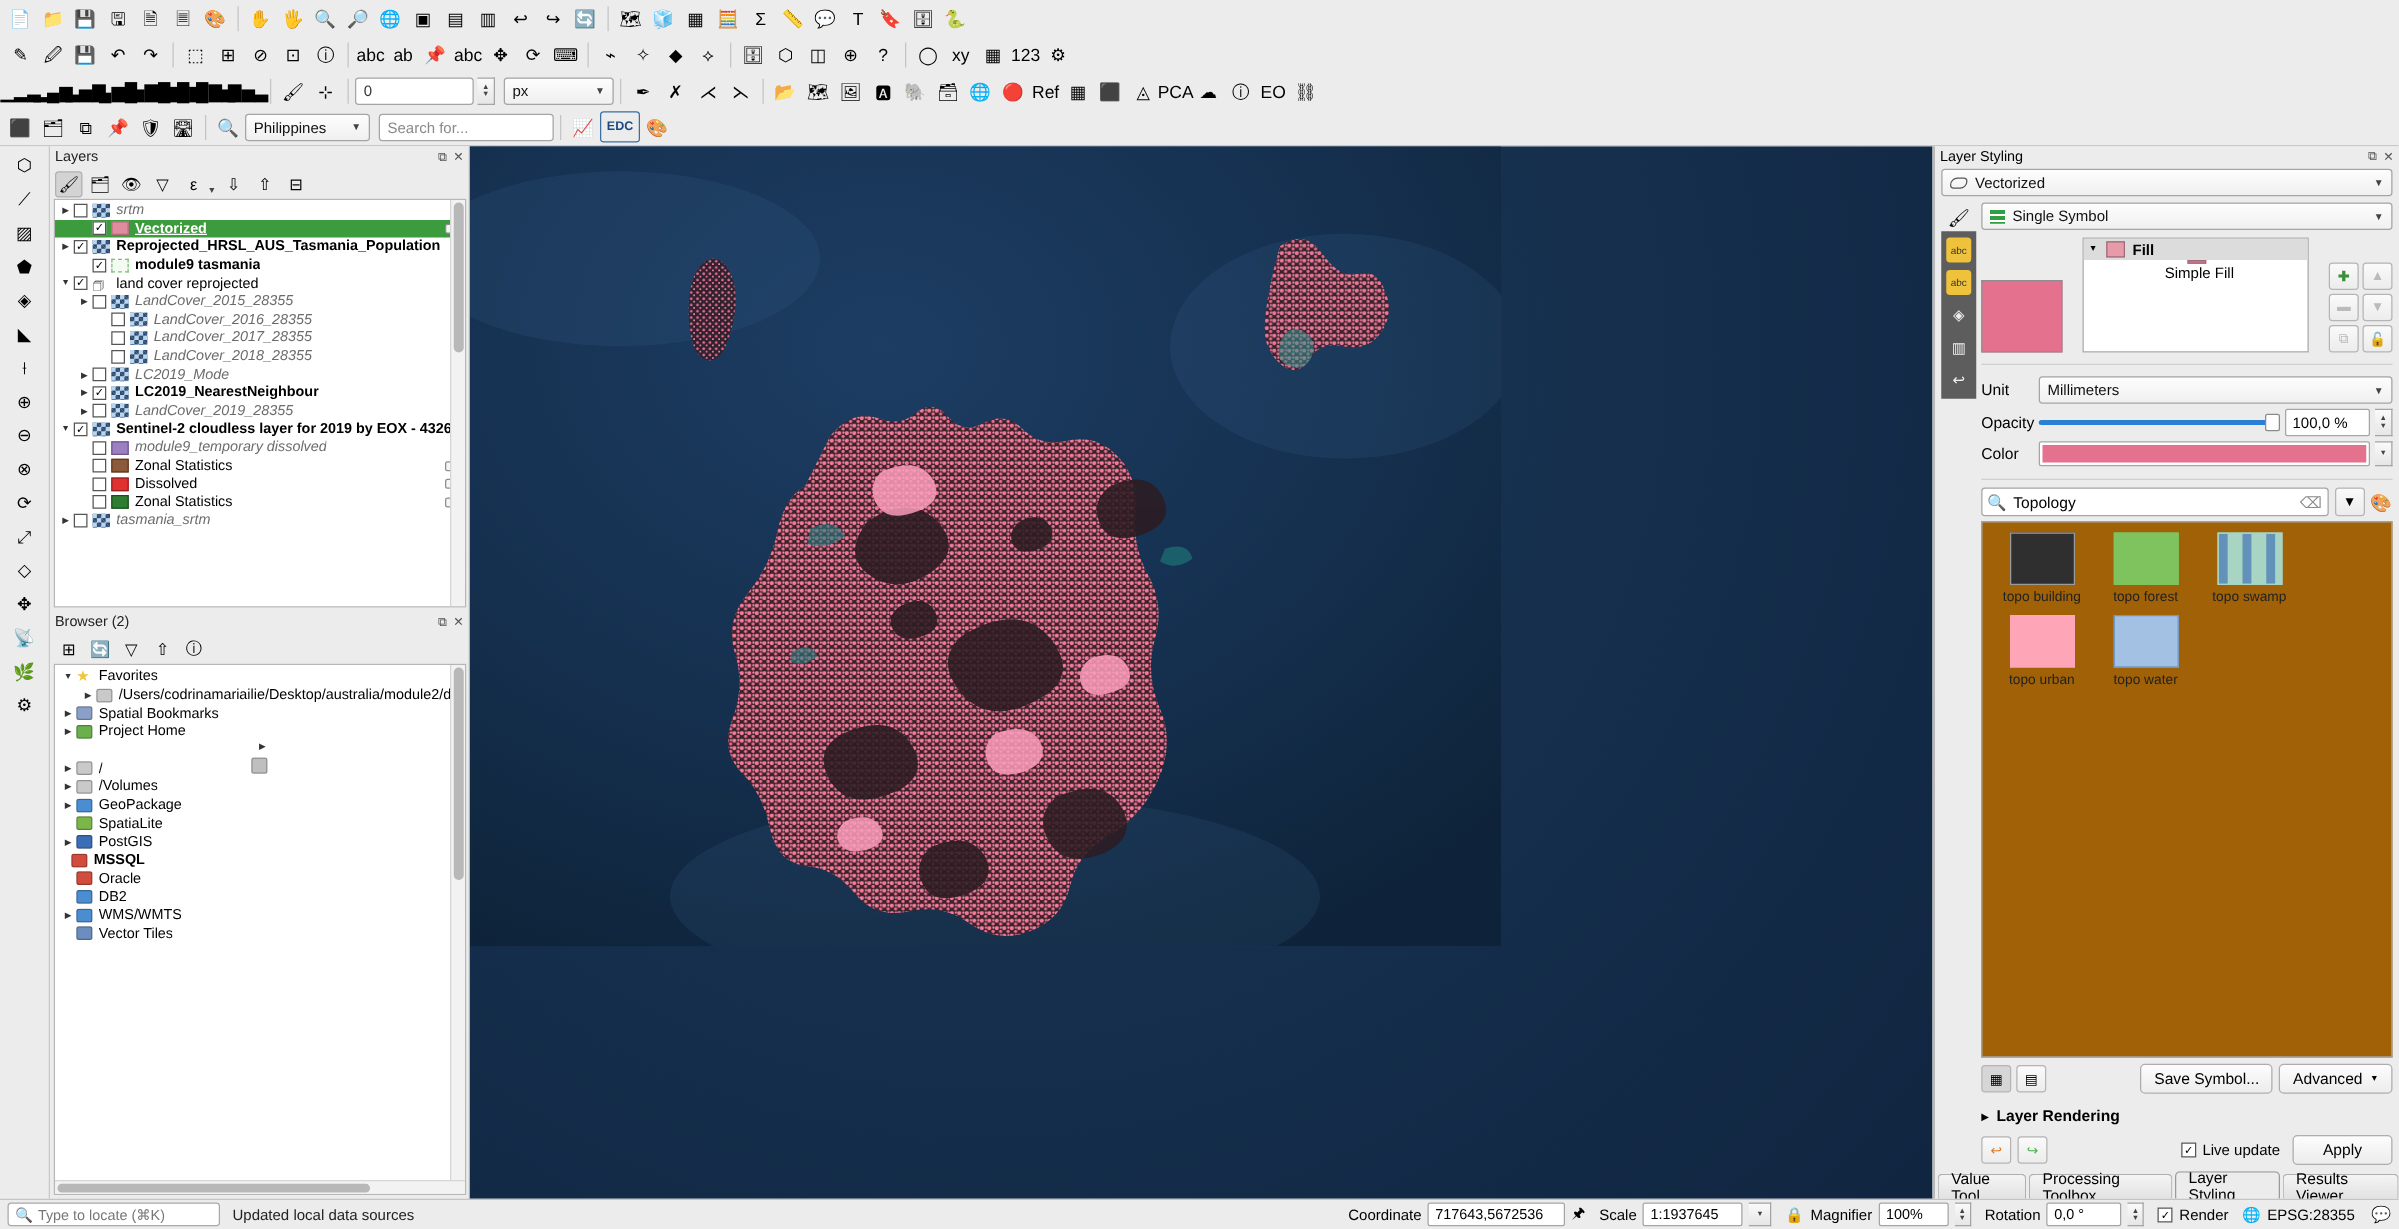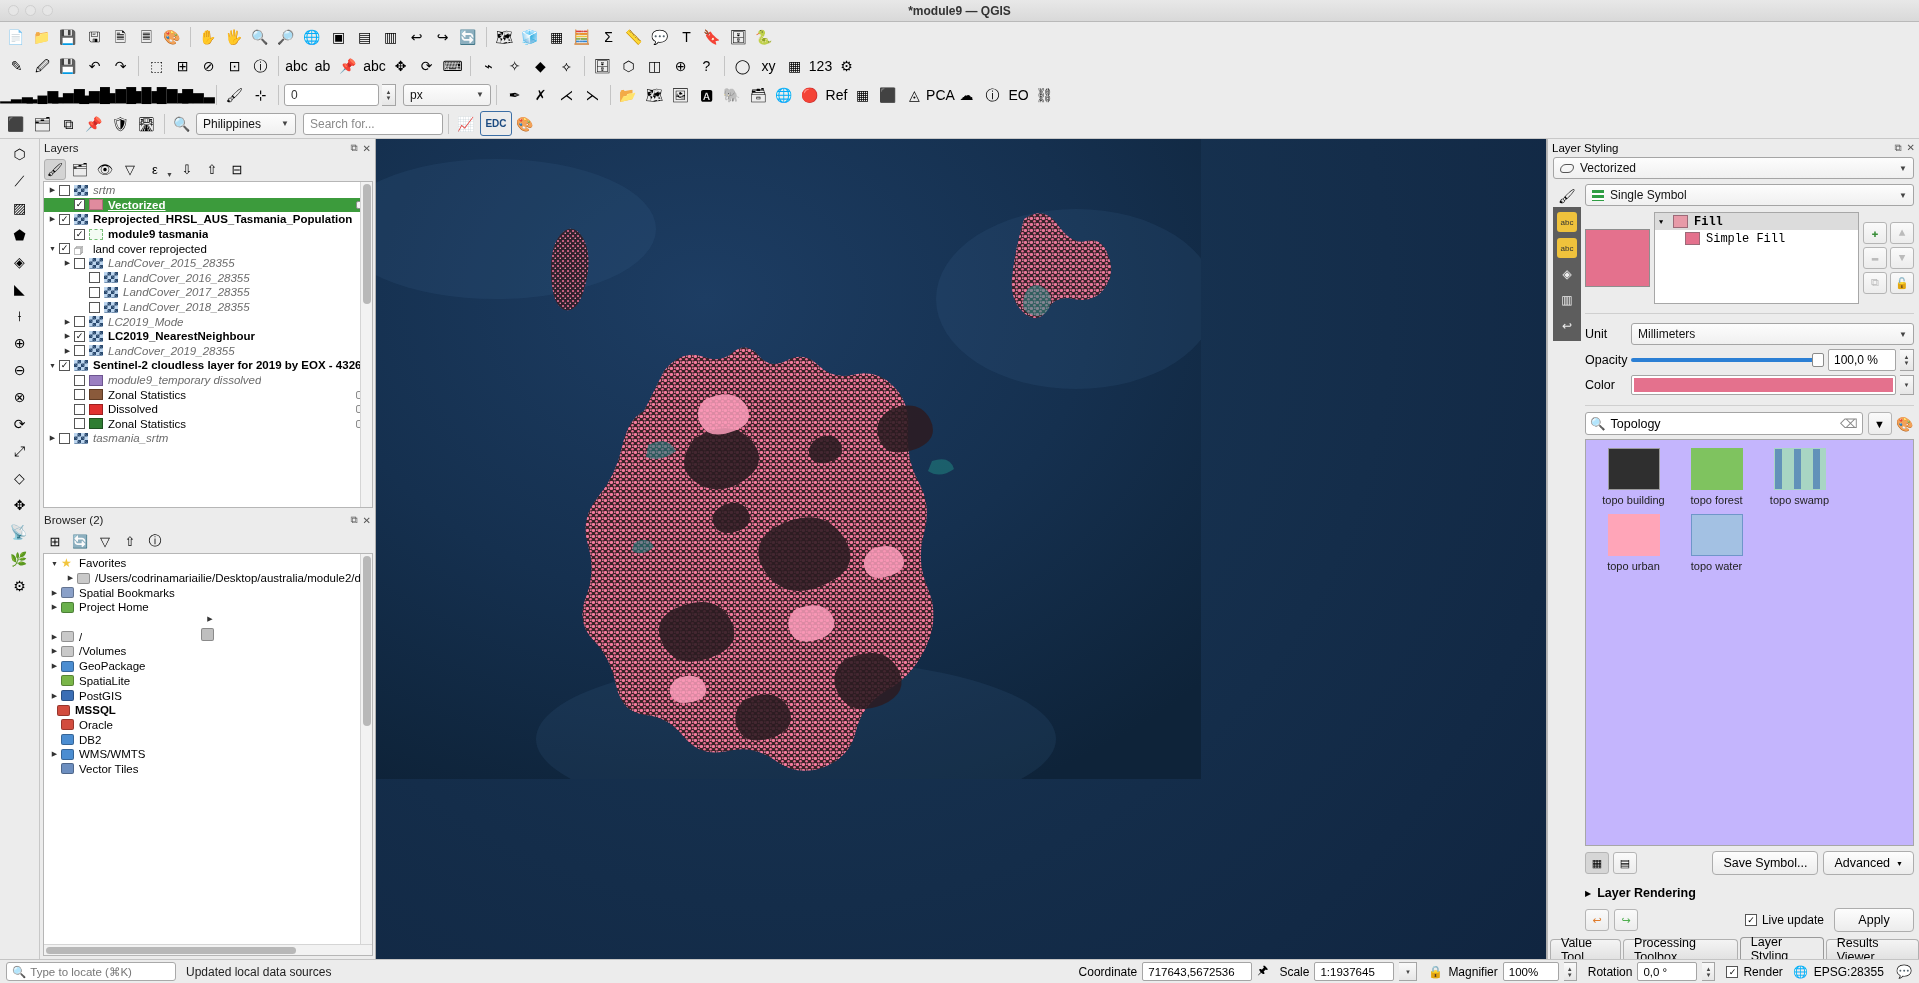--- a/index.html
+++ b/index.html
@@ -132,21 +132,21 @@
   .spin { width: 68px; height: 22px; border: 1px solid #a5a5a5; background: #fff; display: flex;
           align-items: center; padding-left: 5px; font-size: 12px; border-radius: 2px; }
   .spinarrows { width: 14px; height: 22px; border: 1px solid #a5a5a5; border-left: 0;
                 background: linear-gradient(#fafafa,#e6e6e6); display: flex; flex-direction: column;
                 align-items: center; justify-content: center; font-size: 6px; line-height: 6px; color:#444;}
   .colorbar { flex: 1 1 auto; height: 20px; border: 1px solid #a5a5a5; background: #fff;
               padding: 2px; border-radius: 2px; }
   .colorbar i { display: block; width: 100%; height: 100%; }
   .searchbox { height: 23px; border: 1px solid #a5a5a5; background: #fff; border-radius: 3px;
                display: flex; align-items: center; padding: 0 4px; gap: 5px; font-size: 12.5px; }
-  .symgallery { flex: 1 1 auto; background: #c4b5fd; border: 1px solid #a7a7a7; margin-top: 4px;
+  .symgallery { flex: 1 1 auto; background: #a16207; border: 1px solid #a7a7a7; margin-top: 4px;
                 display: flex; flex-wrap: wrap; align-content: flex-start; padding: 8px 6px; min-height: 0; }
   .gitem { width: 83px; display: flex; flex-direction: column; align-items: center; margin-bottom: 8px; }
   .gitem .sw2 { width: 52px; height: 42px; }
   .gitem .cap { font-size: 11px; margin-top: 4px; color: #222; }
   .btn { height: 24px; border: 1px solid #adadad; background: linear-gradient(#fdfdfd,#ececec);
          border-radius: 4px; display: flex; align-items: center; justify-content: center;
          padding: 0 10px; font-size: 12.5px; }
   .tabbar { display: flex; height: 22px; align-items: flex-end; padding-left: 2px; gap: 2px; }
   .tab { height: 20px; padding: 0 10px; border: 1px solid #b0b0b0; border-bottom: none;
          background: linear-gradient(#f4f4f4,#e2e2e2); border-radius: 4px 4px 0 0;
@@ -171,28 +171,20 @@
              border-left: 1px solid #d5d5d5; }
   .vscroll .thumb { position: absolute; left: 2px; width: 8px; background: #b8b8b8; border-radius: 4px; }
   .hscroll { height: 11px; background: #f2f2f2; border-top: 1px solid #d5d5d5; position: relative; }
   .hscroll .thumb { position: absolute; top: 2px; height: 7px; background: #b8b8b8; border-radius: 4px; }
 </style>
 </head>
 <body>
 
 <div id="app">
 
-  <div class="titlebar">
-    <div class="traffic">
-      <i style="background:#e6e6e6;border:1px solid #cfcfcf"></i>
-      <i style="background:#e6e6e6;border:1px solid #cfcfcf"></i>
-      <i style="background:#e6e6e6;border:1px solid #cfcfcf"></i>
-    </div>
-    <div class="title">*module9 — QGIS</div>
-  </div>
 
   <div class="toolbars" id="toolbars">
       <div class="trow">
         <div class="tbtn" title="New Project">📄</div>
         <div class="tbtn" title="Open Project">📁</div>
         <div class="tbtn" title="Save Project">💾</div>
         <div class="tbtn" title="Save As">🖫</div>
         <div class="tbtn" title="New Print Layout">🗎</div>
         <div class="tbtn" title="Layout Manager">🗏</div>
         <div class="tbtn" title="Style Manager">🎨</div>
@@ -695,29 +687,29 @@
 
         <div style="flex:1 1 auto;display:flex;flex-direction:column;min-height:0;padding-left:4px;">
 
           <div class="combo" style="margin-bottom:6px;">
             <span style="display:inline-block;width:12px;height:11px;margin-right:6px;
                          background:repeating-linear-gradient(#2f9e44 0 3px,#fff 3px 5px);"></span>
             <span>Single Symbol</span>
             <span class="arr">▼</span>
           </div>
 
-          <div style="display:flex;gap:4px;align-items:center;font-family:Liberation Mono, monospace;">
+          <div style="display:flex;gap:16px;align-items:flex-end;">
             <div style="width: 65px; height: 58px; border: 1px solid rgb(142, 142, 142); background: rgb(228, 113, 141);" id="symbol-preview"></div>
             <div class="symbtree" style="flex:1 1 auto;" id="symbol-tree">
                 <div class="symbrow hdr" style="padding-left: 4px;">
                   <span style="width: 12px; font-size: 7px;">▼</span>
                   <span class="sw" style="background: rgb(231, 154, 168);"></span>
                   <span>Fill</span>
                 </div>
-                <div class="symbrow" style="padding-left: 16px;">
+                <div class="symbrow" style="padding-left: 6px; flex-direction: column;">
                   <span style="width: 12px; font-size: 7px;"></span>
                   <span class="sw" style="background: rgb(228, 113, 141);"></span>
                   <span>Simple Fill</span>
                 </div>
               </div>
             <div style="display:flex;flex-direction:column;gap:3px;">
               <div style="display:flex;gap:3px;">
                 <div class="sidebtn" style="color:#3a8f3a;font-weight:bold;">✚</div>
                 <div class="sidebtn dis">▲</div>
               </div>

